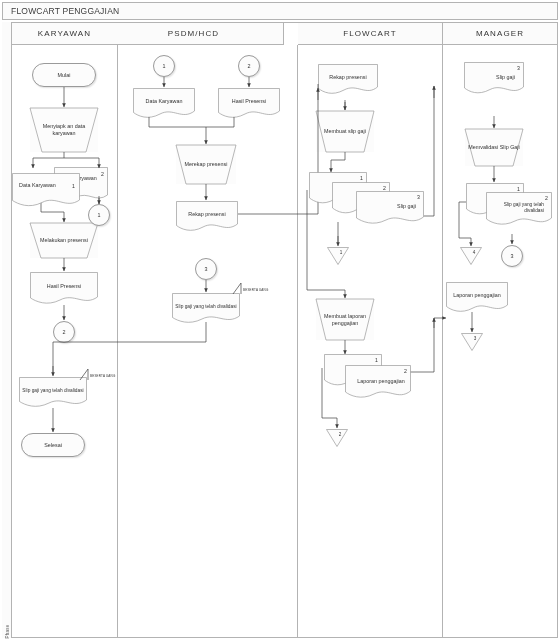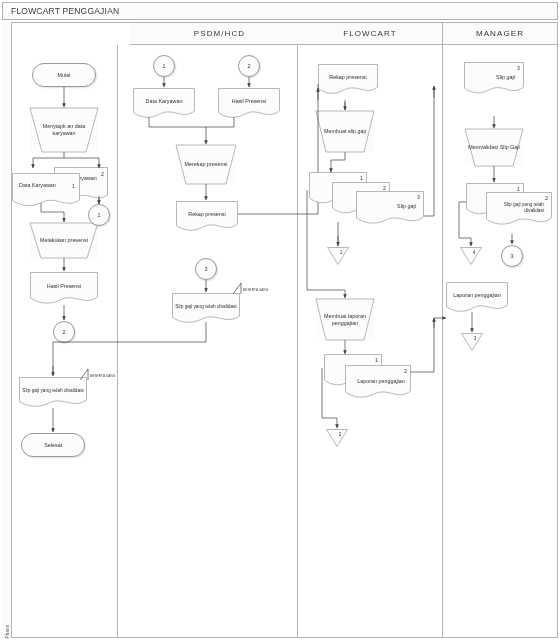--- a/index.html
+++ b/index.html
@@ -170,21 +170,24 @@
 <div id="canvas">
 
   <div class="diagram-title">FLOWCART PENGGAJIAN</div>
 
   <div class="pool"></div>
 
   <div class="phase-band">
     <div class="phase-label">Phase</div>
   </div>
 
-  <div class="lane-head" style="left:130px; width:180px;text-align:center;">
+  <div class="lane-head" style="left:12px;  width:106px;">
+      <span>KARYAWAN</span>
+    </div>
+  <div class="lane-head" style="left:104px; width:180px;text-align:center;">
       <span>PSDM/HCD</span>
     </div>
   <div class="lane-head" style="left:298px; width:145px;">
       <span>FLOWCART</span>
     </div>
   <div class="lane-head lane-last" style="left:443px; width:114px;">
       <span>MANAGER</span>
     </div>
 
   <div class="lane-body" style="left:12px;  width:106px;"></div>

